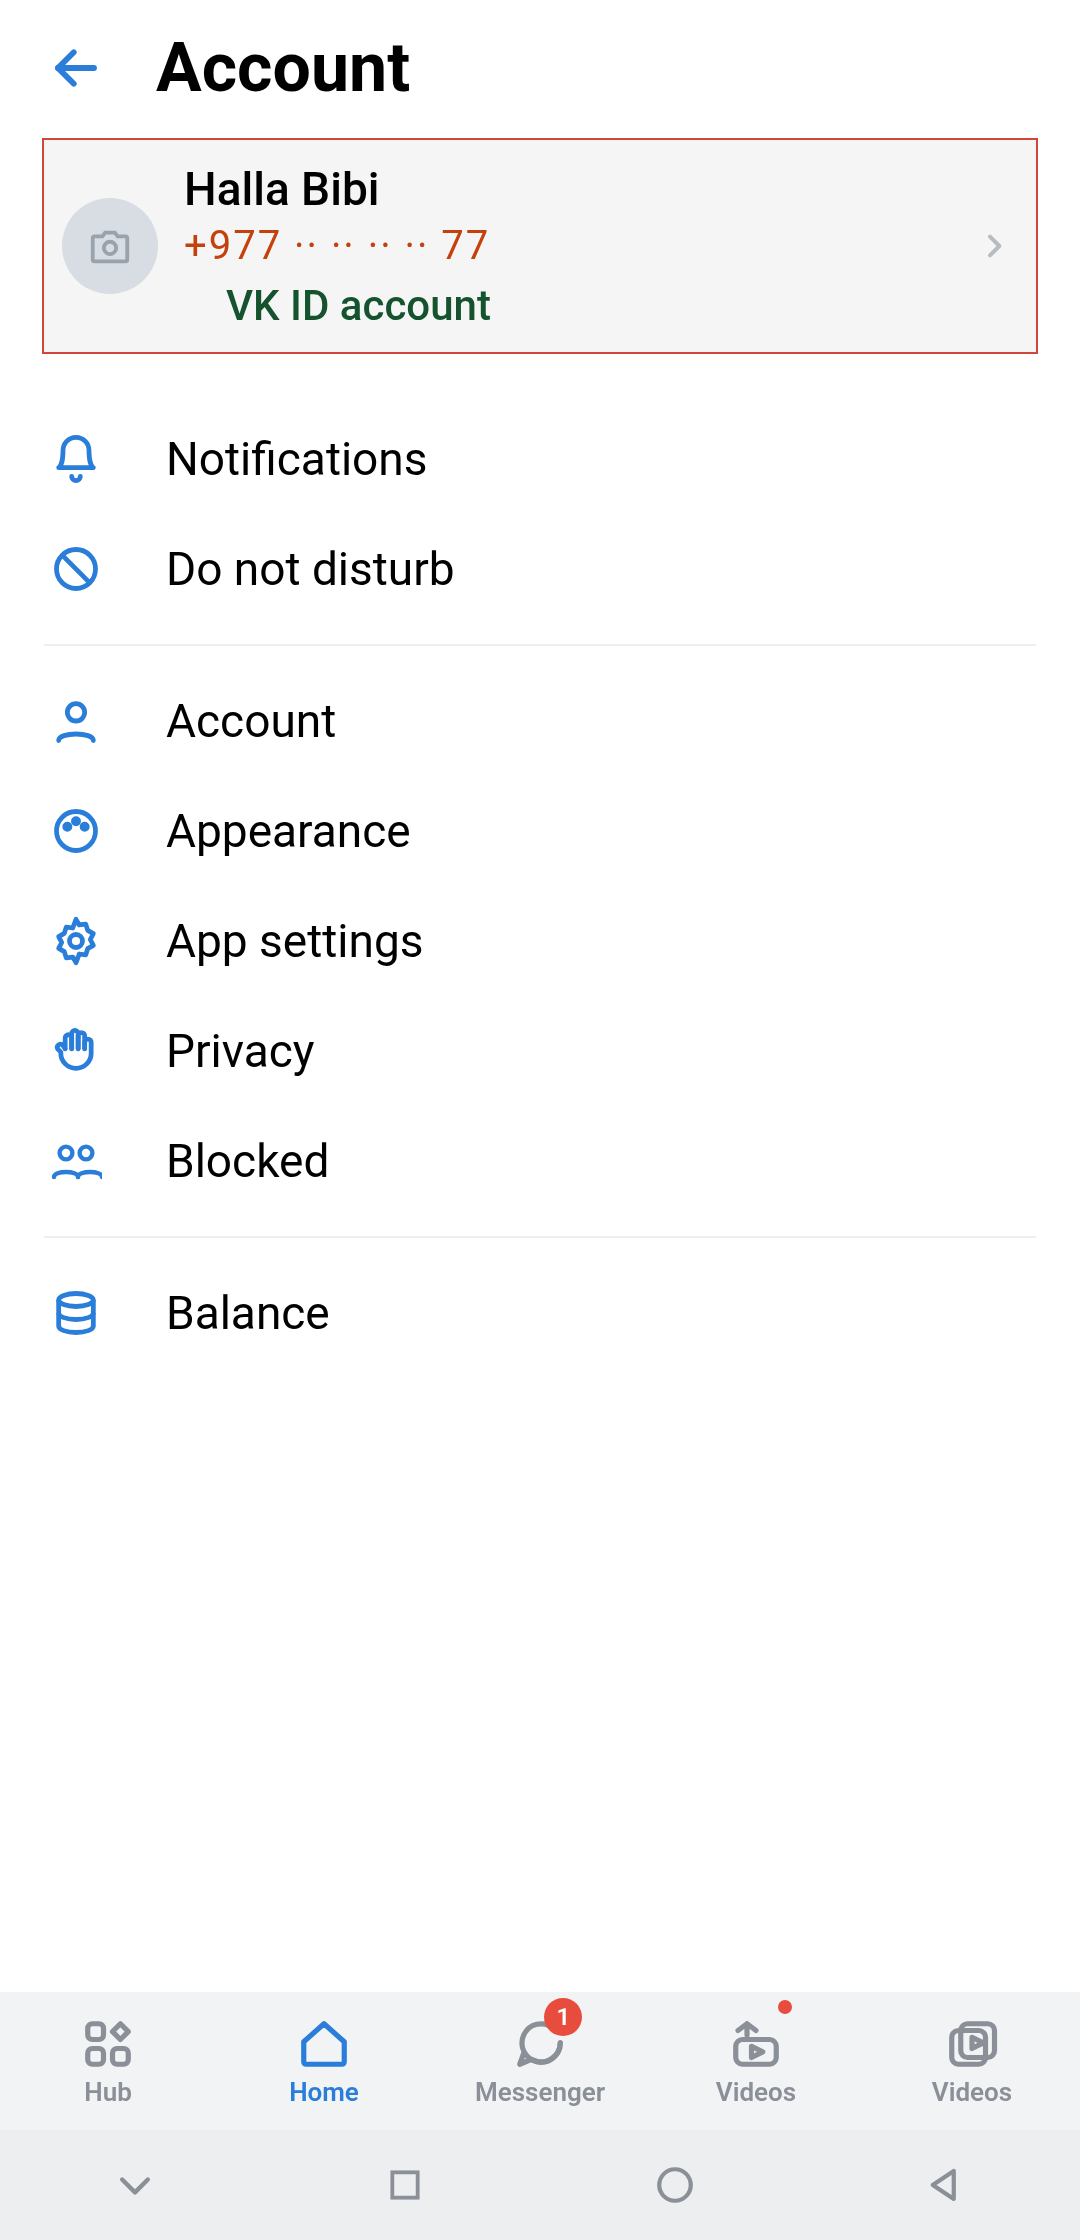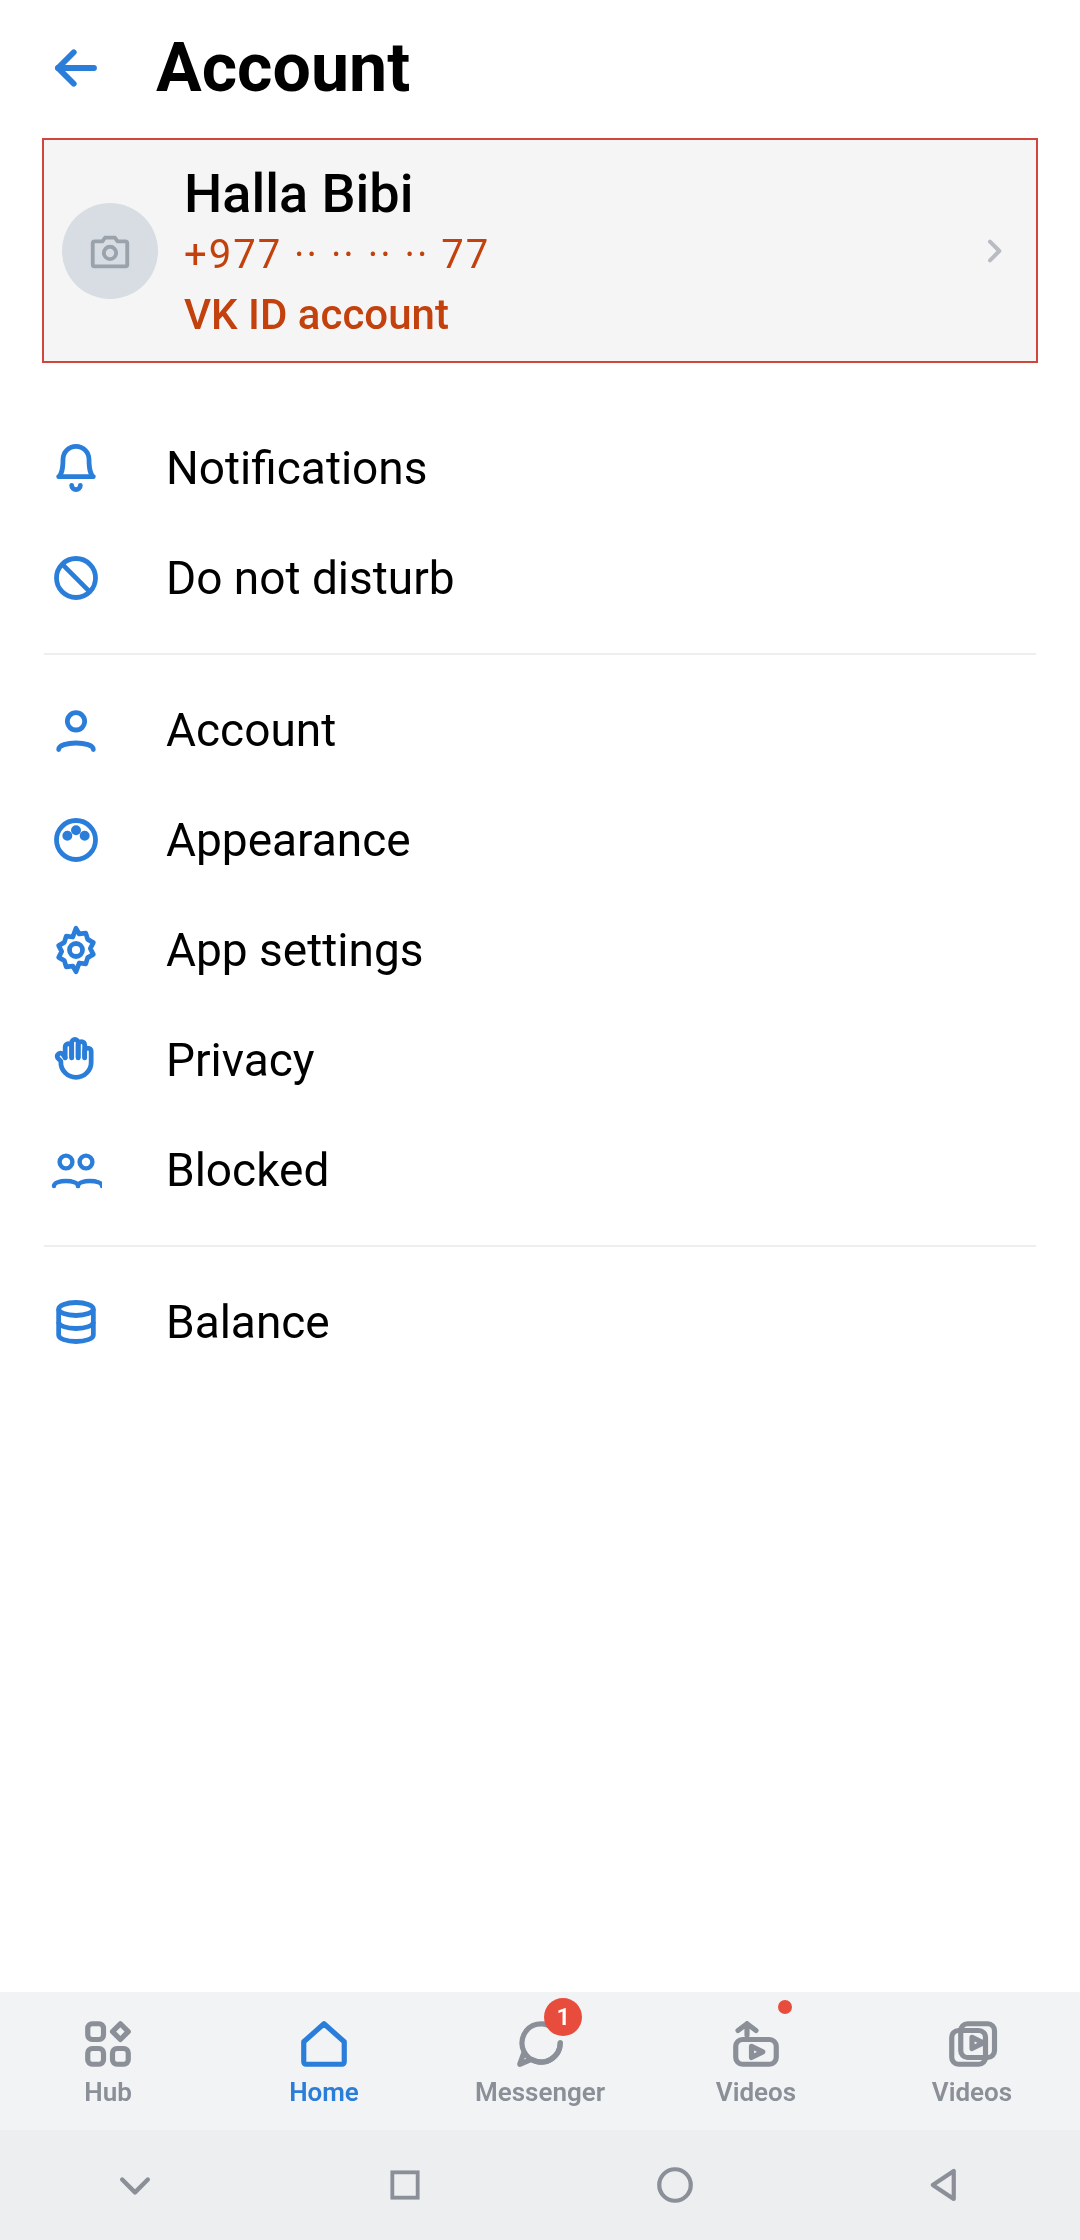--- a/index.html
+++ b/index.html
@@ -16,23 +16,23 @@
     margin: 0 42px;
     border: 2px solid #d0463d;
     background: #f5f5f6;
     display:flex; align-items:center;
     padding: 22px 26px 22px 18px;
     gap: 26px;
     position: relative;
   }
   .avatar { width: 96px; height: 96px; border-radius: 50%; background:#d7dde3; display:flex; align-items:center; justify-content:center; }
   .profile-text { flex:1; display:flex; flex-direction: column; gap:6px; }
-  .profile-name { font-size: 54px; font-weight:500; color:#000; }
+  .profile-name { font-size: 46px; font-weight:500; color:#000; }
   .profile-phone { font-size: 40px; color:#c2410c; letter-spacing: 2px; }
-  .profile-vkid { font-size: 42px; color:#c2410c; font-weight:500; margin-top:6px;}
+  .profile-vkid { font-size: 42px; color:#14532d; font-weight:500; margin-top:6px;margin-left:42px;}
   .chev { color:#b8bcc2; }
 
   
   .list { flex:1; overflow:hidden; padding-top: 50px; }
   .item { display:flex; align-items:center; gap:64px; padding: 28px 50px; }
   .item .icn { width:52px; height:52px; display:flex; align-items:center; justify-content:center; }
   .item .lbl { font-size:46px; color:#000; }
   .divider { height:2px; background:#eceef0; margin: 20px 44px; }
 
   

